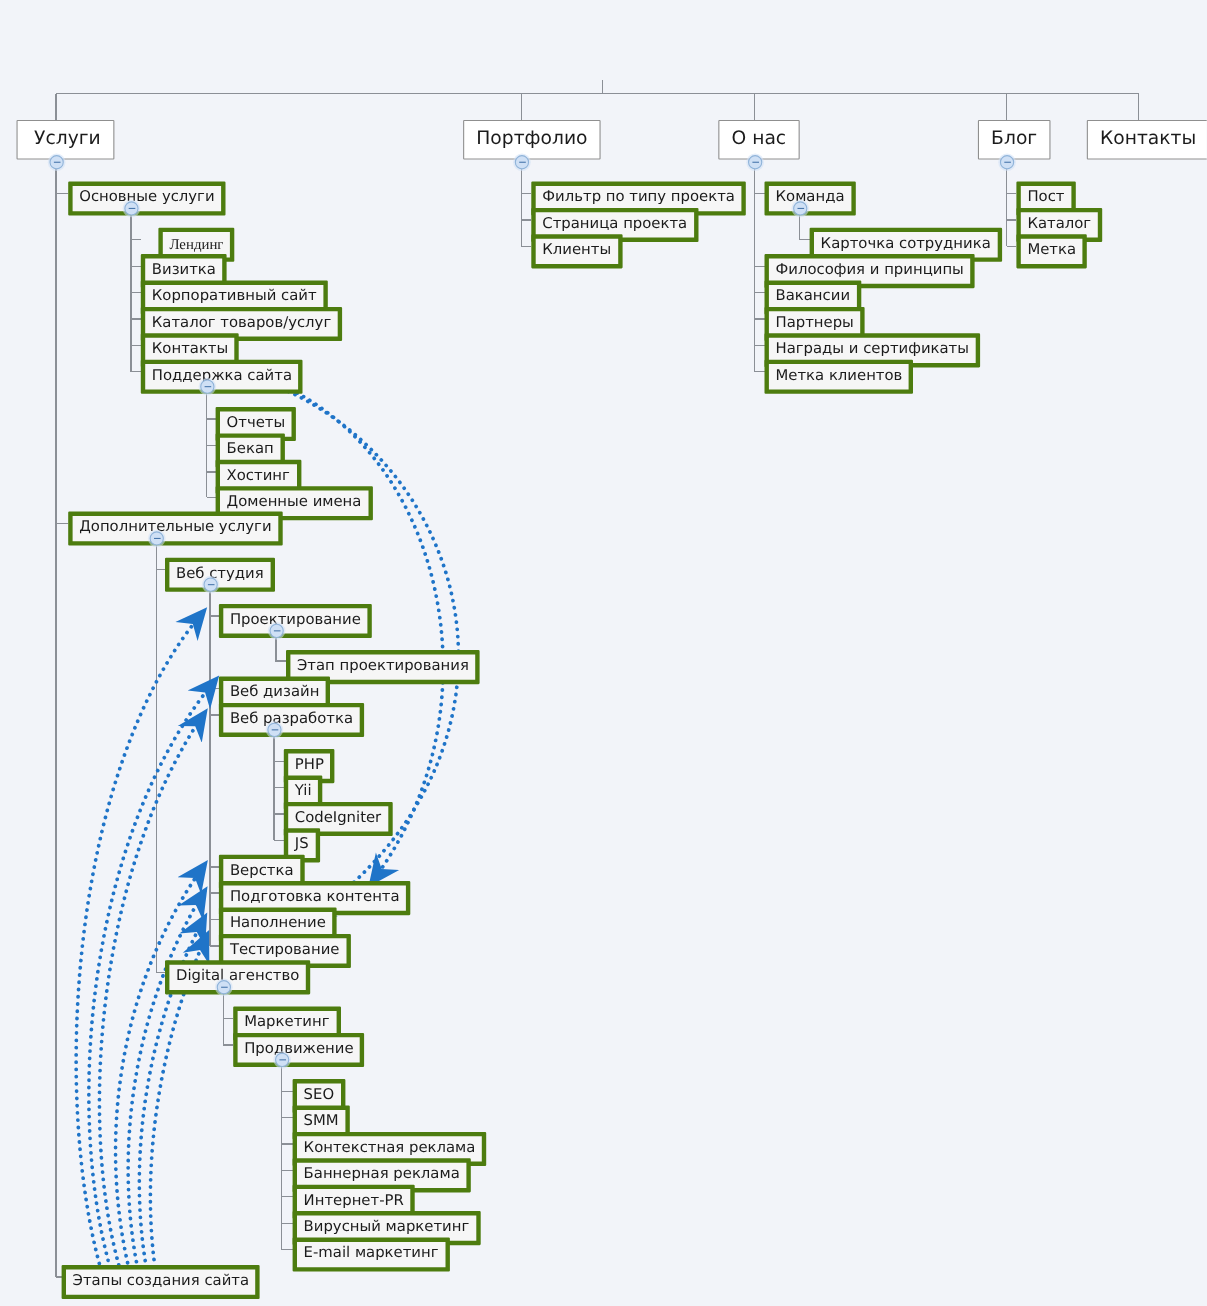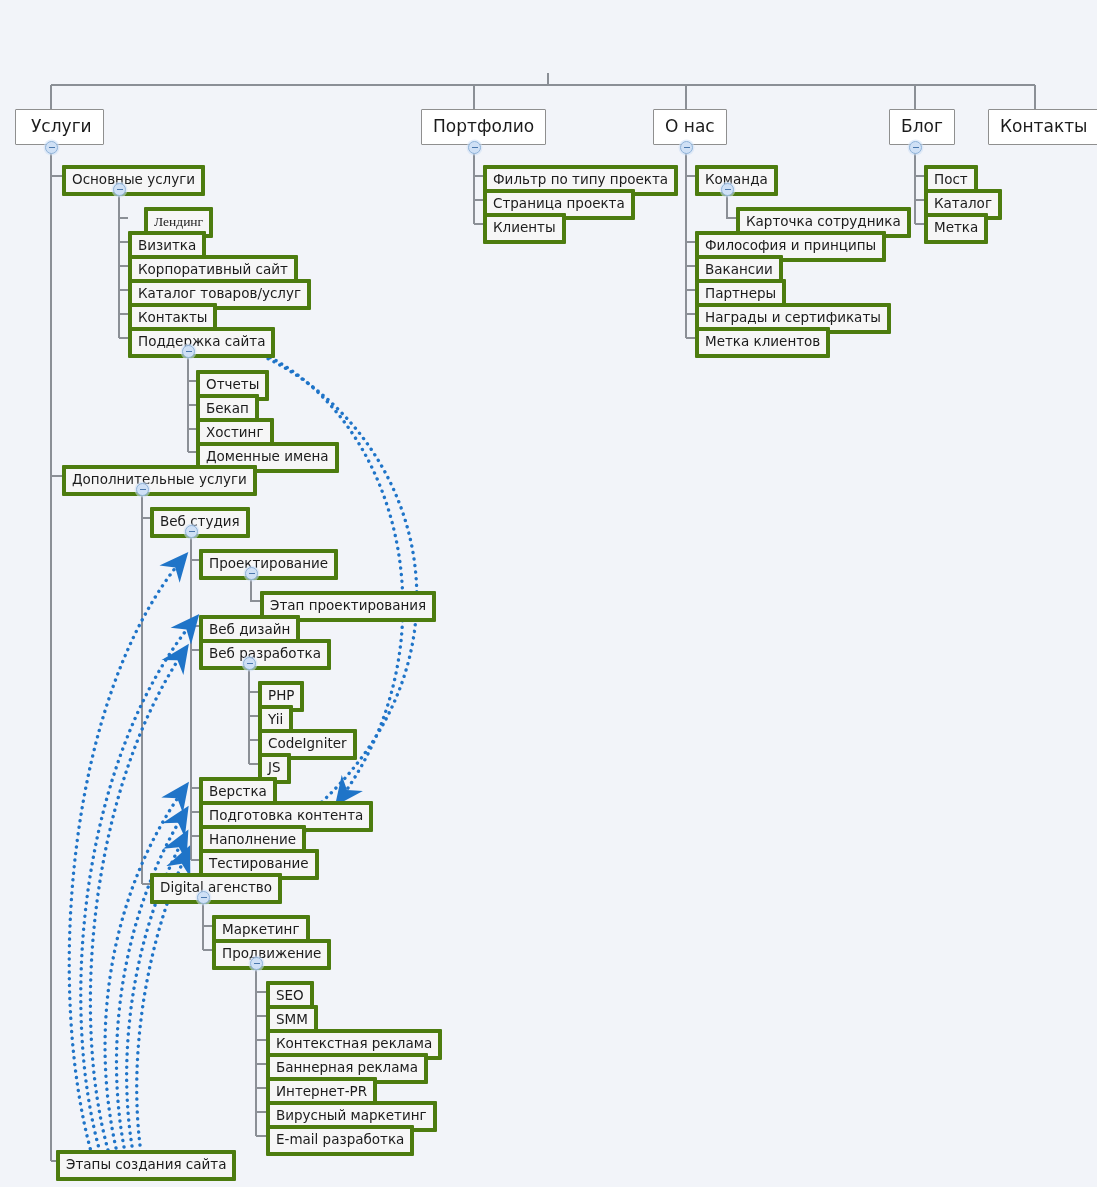--- a/index.html
+++ b/index.html
@@ -235,21 +235,21 @@
   <div class="node" style="left:150px;top:873px;">Digital агенство</div>
   <div class="node" style="left:212px;top:915px;">Маркетинг</div>
   <div class="node" style="left:212px;top:939px;">Продвижение</div>
 
   <div class="node" style="left:266px;top:981px;">SEO</div>
   <div class="node" style="left:266px;top:1005px;">SMM</div>
   <div class="node" style="left:266px;top:1029px;">Контекстная реклама</div>
   <div class="node" style="left:266px;top:1053px;">Баннерная реклама</div>
   <div class="node" style="left:266px;top:1077px;">Интернет-PR</div>
   <div class="node" style="left:266px;top:1101px;">Вирусный маркетинг</div>
-  <div class="node" style="left:266px;top:1125px;">E-mail разработка</div>
+  <div class="node" style="left:266px;top:1125px;">E-mail маркетинг</div>
 
   <div class="node" style="left:56px;top:1150px;text-align:center;">Этапы создания сайта</div>
 
   <div class="node" style="left:483px;top:165px;">Фильтр по типу проекта</div>
   <div class="node" style="left:483px;top:189px;">Страница проекта</div>
   <div class="node" style="left:483px;top:213px;">Клиенты</div>
 
   <div class="node" style="left:695px;top:165px;">Команда</div>
   <div class="node" style="left:736px;top:207px;">Карточка сотрудника</div>
   <div class="node" style="left:695px;top:231px;">Философия и принципы</div>

